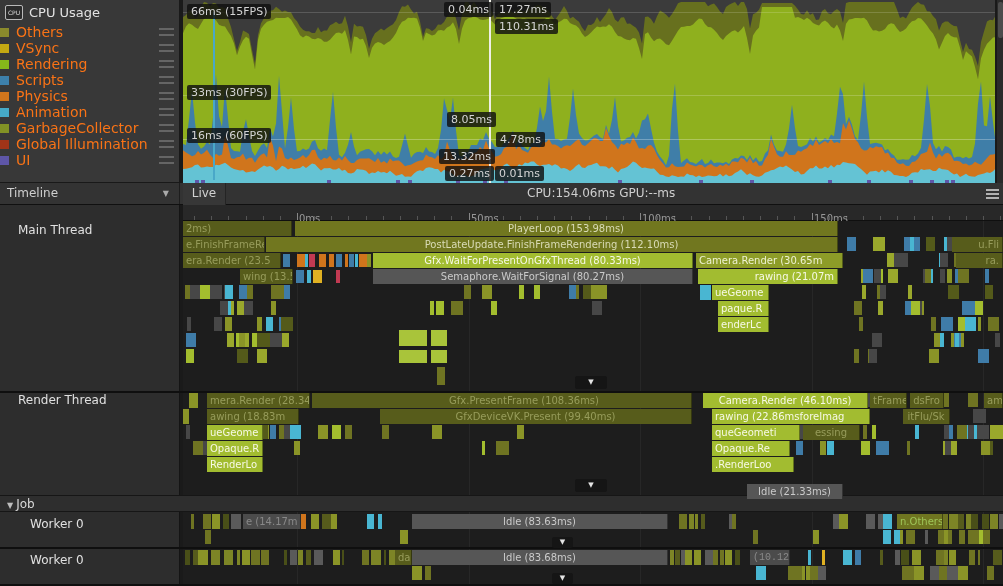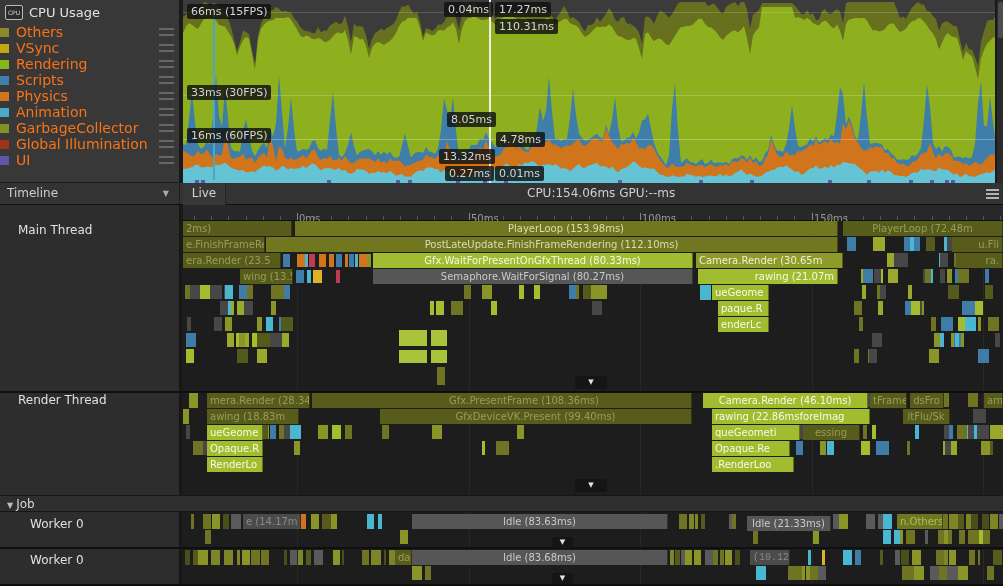--- a/index.html
+++ b/index.html
@@ -624,21 +624,20 @@
       <div class="blk" style="left: 894px; top: 530px; width: 6px; height: 14px; background: rgb(73, 182, 210); pointer-events: auto;"></div>
       <div class="blk" style="left: 843px; top: 550px; width: 9px; height: 15px; background: rgb(73, 182, 210); pointer-events: auto;"></div>
       <div class="blk" style="left: 855px; top: 550px; width: 6px; height: 15px; background: rgb(63, 124, 168); pointer-events: auto;"></div>
       <div class="blk" style="left: 412px; top: 566px; width: 10px; height: 14px; background: rgb(138, 148, 39); pointer-events: auto;"></div>
       <div class="blk" style="left: 425px; top: 566px; width: 6px; height: 14px; background: rgb(111, 116, 34); pointer-events: auto;"></div>
       <div class="blk" style="left: 756px; top: 566px; width: 10px; height: 14px; background: rgb(73, 182, 210); pointer-events: auto;"></div>
       <div class="blk" style="left: 810px; top: 566px; width: 8px; height: 14px; background: rgb(111, 116, 34); pointer-events: auto;"></div>
       <div class="blk" style="left: 700px; top: 285px; width: 11px; height: 15px; background: rgb(73, 182, 210); pointer-events: auto;"></div>
       <div class="bar s-dim a-l" style="left: 183px; top: 221px; width: 109px; pointer-events: auto;">2ms)</div>
       <div class="bar s-olive" style="left: 295px; top: 221px; width: 543px; pointer-events: auto;">PlayerLoop (153.98ms)</div>
-      <div class="bar s-dim" style="left: 843px; top: 221px; width: 160px; pointer-events: auto;">PlayerLoop (72.48m</div>
       <div class="bar s-dim a-l" style="left: 183px; top: 237px; width: 82px; pointer-events: auto;">e.FinishFrameRende</div>
       <div class="bar s-olive" style="left: 266px; top: 237px; width: 572px; pointer-events: auto;">PostLateUpdate.FinishFrameRendering (112.10ms)</div>
       <div class="bar s-dim a-r" style="left: 952px; top: 237px; width: 51px; pointer-events: auto;">u.Fli</div>
       <div class="bar s-dim a-l" style="left: 183px; top: 253px; width: 98px; pointer-events: auto;">era.Render (23.5</div>
       <div class="bar s-lime" style="left: 373px; top: 253px; width: 320px; pointer-events: auto;">Gfx.WaitForPresentOnGfxThread (80.33ms)</div>
       <div class="bar s-olive2 a-l" style="left: 696px; top: 253px; width: 147px; pointer-events: auto;">Camera.Render (30.65m</div>
       <div class="bar s-dim a-r" style="left: 956px; top: 253px; width: 47px; pointer-events: auto;">ra.</div>
       <div class="bar s-dim a-l" style="left: 240px; top: 269px; width: 53px; pointer-events: auto;">wing (13.5</div>
       <div class="bar s-gray" style="left: 373px; top: 269px; width: 320px; pointer-events: auto;">Semaphore.WaitForSignal (80.27ms)</div>
       <div class="bar s-lime a-r" style="left: 698px; top: 269px; width: 140px; pointer-events: auto;">rawing (21.07m</div>
@@ -657,21 +656,21 @@
       <div class="bar s-dim" style="left: 903px; top: 409px; width: 47px; pointer-events: auto;">itFlu/Sk</div>
       <div class="bar s-lime a-l" style="left: 207px; top: 425px; width: 56px; pointer-events: auto;">ueGeome</div>
       <div class="bar s-lime a-l" style="left: 712px; top: 425px; width: 88px; pointer-events: auto;">queGeometi</div>
       <div class="bar s-dim" style="left: 803px; top: 425px; width: 57px; pointer-events: auto;">essing</div>
       <div class="bar s-lime a-l" style="left: 207px; top: 441px; width: 56px; pointer-events: auto;">Opaque.R</div>
       <div class="bar s-lime a-l" style="left: 712px; top: 441px; width: 78px; pointer-events: auto;">Opaque.Re</div>
       <div class="bar s-lime a-l" style="left: 207px; top: 457px; width: 56px; pointer-events: auto;">RenderLo</div>
       <div class="bar s-lime a-l" style="left: 712px; top: 457px; width: 82px; pointer-events: auto;">.RenderLoo</div>
       <div class="bar s-graydim a-l" style="left: 243px; top: 514px; width: 58px; pointer-events: auto;">e (14.17m</div>
       <div class="bar s-gray" style="left: 412px; top: 514px; width: 256px; pointer-events: auto;">Idle (83.63ms)</div>
-      <div class="bar s-gray" style="left: 747px; top: 516px; width: 84px; pointer-events: auto;">Idle (21.33ms)</div>
+      <div class="bar s-gray" style="left: 747px; top: 484px; width: 96px; pointer-events: auto;">Idle (21.33ms)</div>
       <div class="bar s-olivedim" style="left: 897px; top: 514px; width: 46px; pointer-events: auto;">n.Others</div>
       <div class="bar s-dim a-r" style="left: 395px; top: 550px; width: 17px; pointer-events: auto;">dal</div>
       <div class="bar s-gray" style="left: 412px; top: 550px; width: 256px; pointer-events: auto;">Idle (83.68ms)</div>
       <div class="bar s-graydim" style="left: 750px; top: 550px; width: 40px; pointer-events: auto; font-family: Liberation Mono, monospace;">(10.12</div>
       <div class="expander" style="left: 575px; top: 376px; width: 32px; height: 13px; line-height: 13px; pointer-events: auto;">▼</div>
       <div class="expander" style="left: 575px; top: 479px; width: 32px; height: 13px; line-height: 13px; pointer-events: auto;">▼</div>
       <div class="expander" style="left: 552px; top: 537px; width: 21px; height: 11px; line-height: 11px; pointer-events: auto;">▼</div>
       <div class="expander" style="left: 552px; top: 573px; width: 21px; height: 11px; line-height: 11px; pointer-events: auto;">▼</div>
     </div>
 </div>

